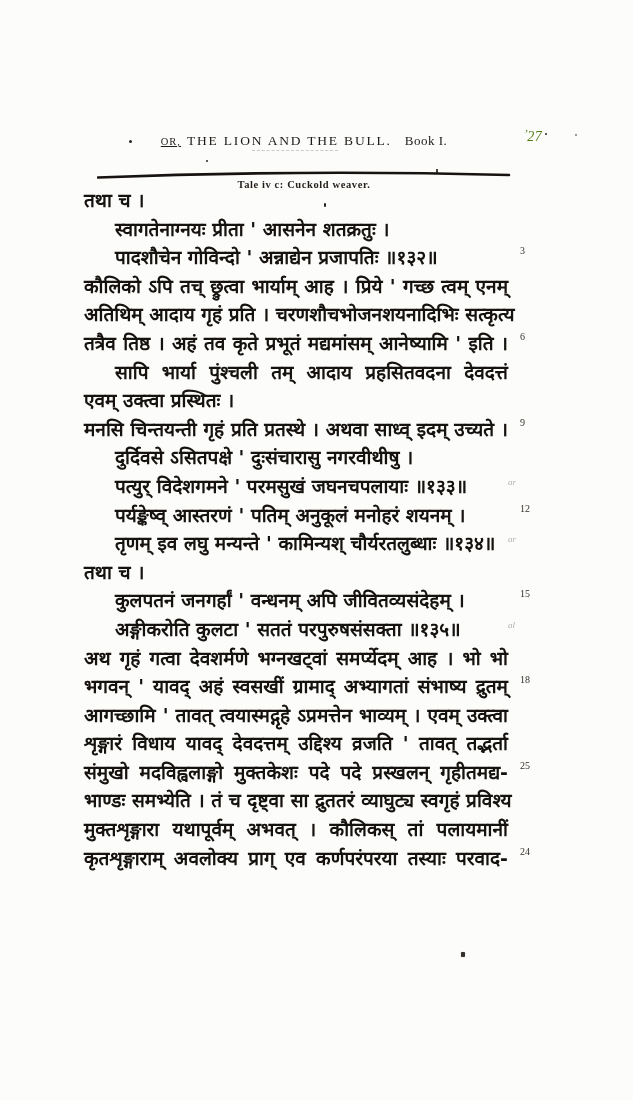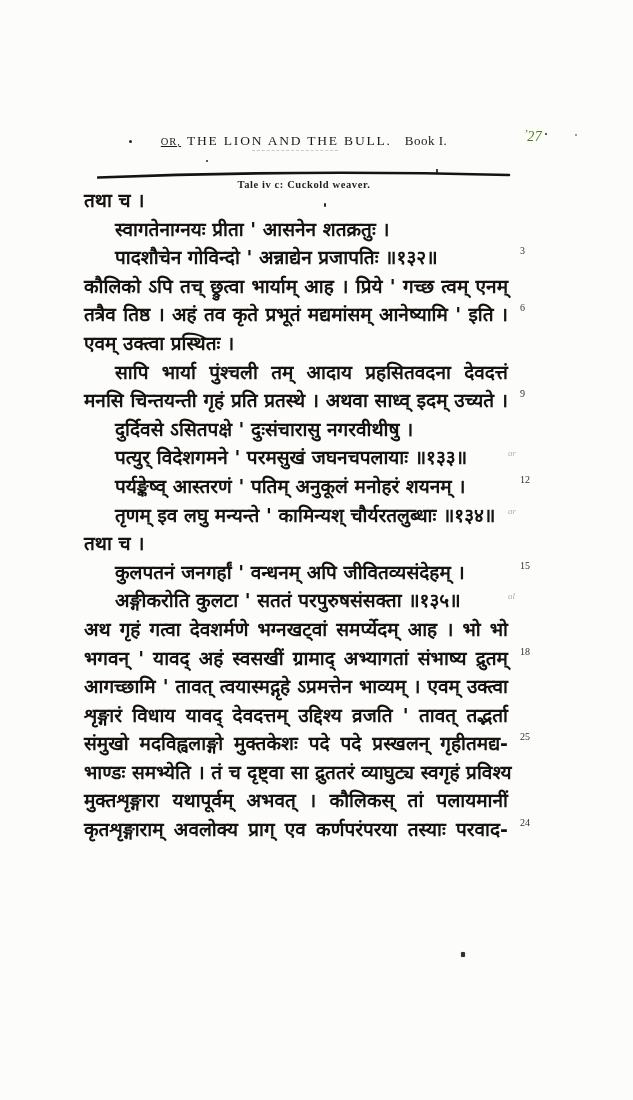--- a/index.html
+++ b/index.html
@@ -105,23 +105,24 @@
       <path d="M1,9.5 Q205,1.5 412,7" stroke="#171310" stroke-width="2.6" fill="none" stroke-linecap="round"></path>
       <path d="M340,6 v-5" stroke="#171310" stroke-width="1.6" fill="none"></path>
     </svg>
   </div>
 
   <div class="body-text">
       <div class="line prose"><span>तथा च ।</span></div>
       <div class="line verse"><span>स्वागतेनाग्नयः प्रीता ' आसनेन शतक्रतुः ।</span></div>
       <div class="line verse"><span>पादशौचेन गोविन्दो ' अन्नाद्येन प्रजापतिः ॥१३२॥</span><span class="mnum">3</span></div>
       <div class="line prose justify"><span>कौलिको ऽपि तच् छ्रुत्वा भार्याम् आह । प्रिये ' गच्छ त्वम् एनम्</span></div>
+      <div class="line prose justify"><span>अतिथिम् आदाय गृहं प्रति । चरणशौचभोजनशयनादिभिः सत्कृत्य</span></div>
       <div class="line prose justify"><span>तत्रैव तिष्ठ । अहं तव कृते प्रभूतं मद्यमांसम् आनेष्यामि ' इति ।</span><span class="mnum">6</span></div>
+      <div class="line indent justify"><span>सापि भार्या पुंश्चली तम् आदाय प्रहसितवदना देवदत्तं</span></div>
       <div class="line prose"><span>एवम् उक्त्वा प्रस्थितः ।</span></div>
-      <div class="line indent justify"><span>सापि भार्या पुंश्चली तम् आदाय प्रहसितवदना देवदत्तं</span></div>
       <div class="line prose justify"><span>मनसि चिन्तयन्ती गृहं प्रति प्रतस्थे । अथवा साध्व् इदम् उच्यते ।</span><span class="mnum">9</span></div>
       <div class="line verse"><span>दुर्दिवसे ऽसितपक्षे ' दुःसंचारासु नगरवीथीषु ।</span></div>
       <div class="line verse"><span>पत्युर् विदेशगमने ' परमसुखं जघनचपलायाः ॥१३३॥</span><span class="mfaint">ar</span></div>
       <div class="line verse"><span>पर्यङ्केष्व् आस्तरणं ' पतिम् अनुकूलं मनोहरं शयनम् ।</span><span class="mnum">12</span></div>
       <div class="line verse"><span>तृणम् इव लघु मन्यन्ते ' कामिन्यश् चौर्यरतलुब्धाः ॥१३४॥</span><span class="mfaint">ar</span></div>
       <div class="line prose"><span>तथा च ।</span></div>
       <div class="line verse"><span>कुलपतनं जनगर्हां ' वन्धनम् अपि जीवितव्यसंदेहम् ।</span><span class="mnum">15</span></div>
       <div class="line verse"><span>अङ्गीकरोति कुलटा ' सततं परपुरुषसंसक्ता ॥१३५॥</span><span class="mfaint">al</span></div>
       <div class="line prose justify"><span>अथ गृहं गत्वा देवशर्मणे भग्नखट्वां समर्प्येदम् आह । भो भो</span></div>
       <div class="line prose justify"><span>भगवन् ' यावद् अहं स्वसखीं ग्रामाद् अभ्यागतां संभाष्य द्रुतम्</span><span class="mnum">18</span></div>

